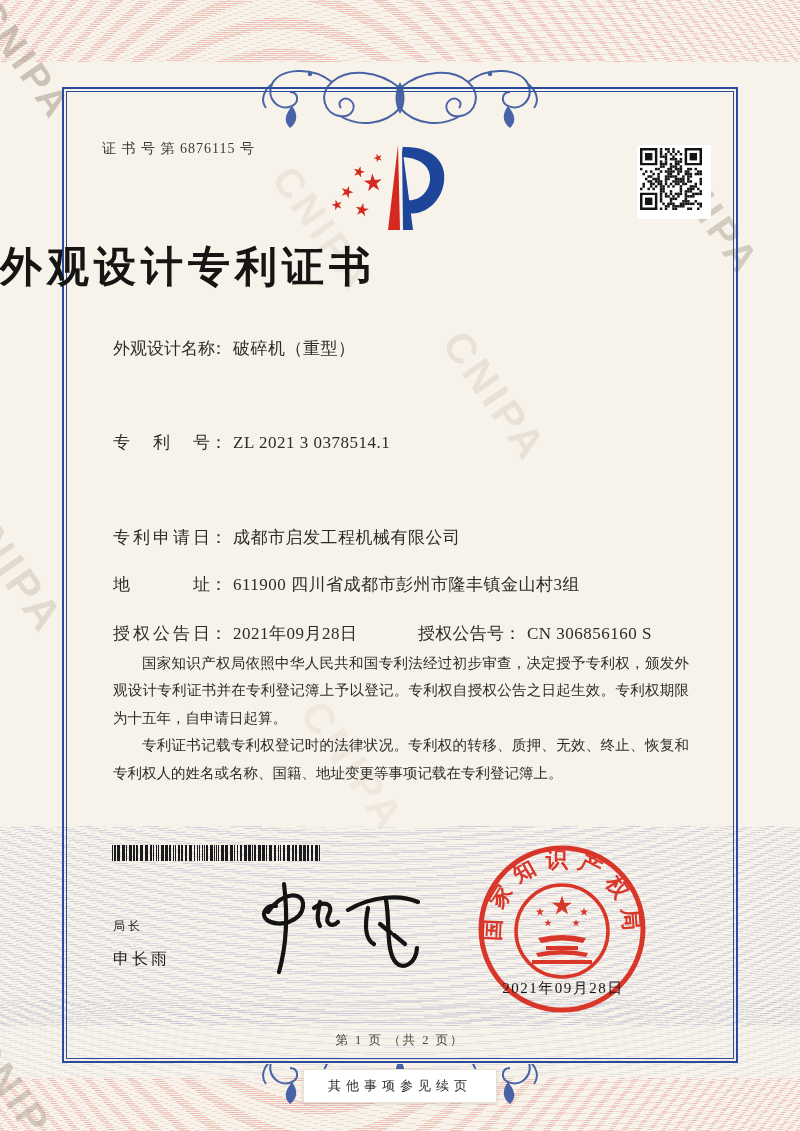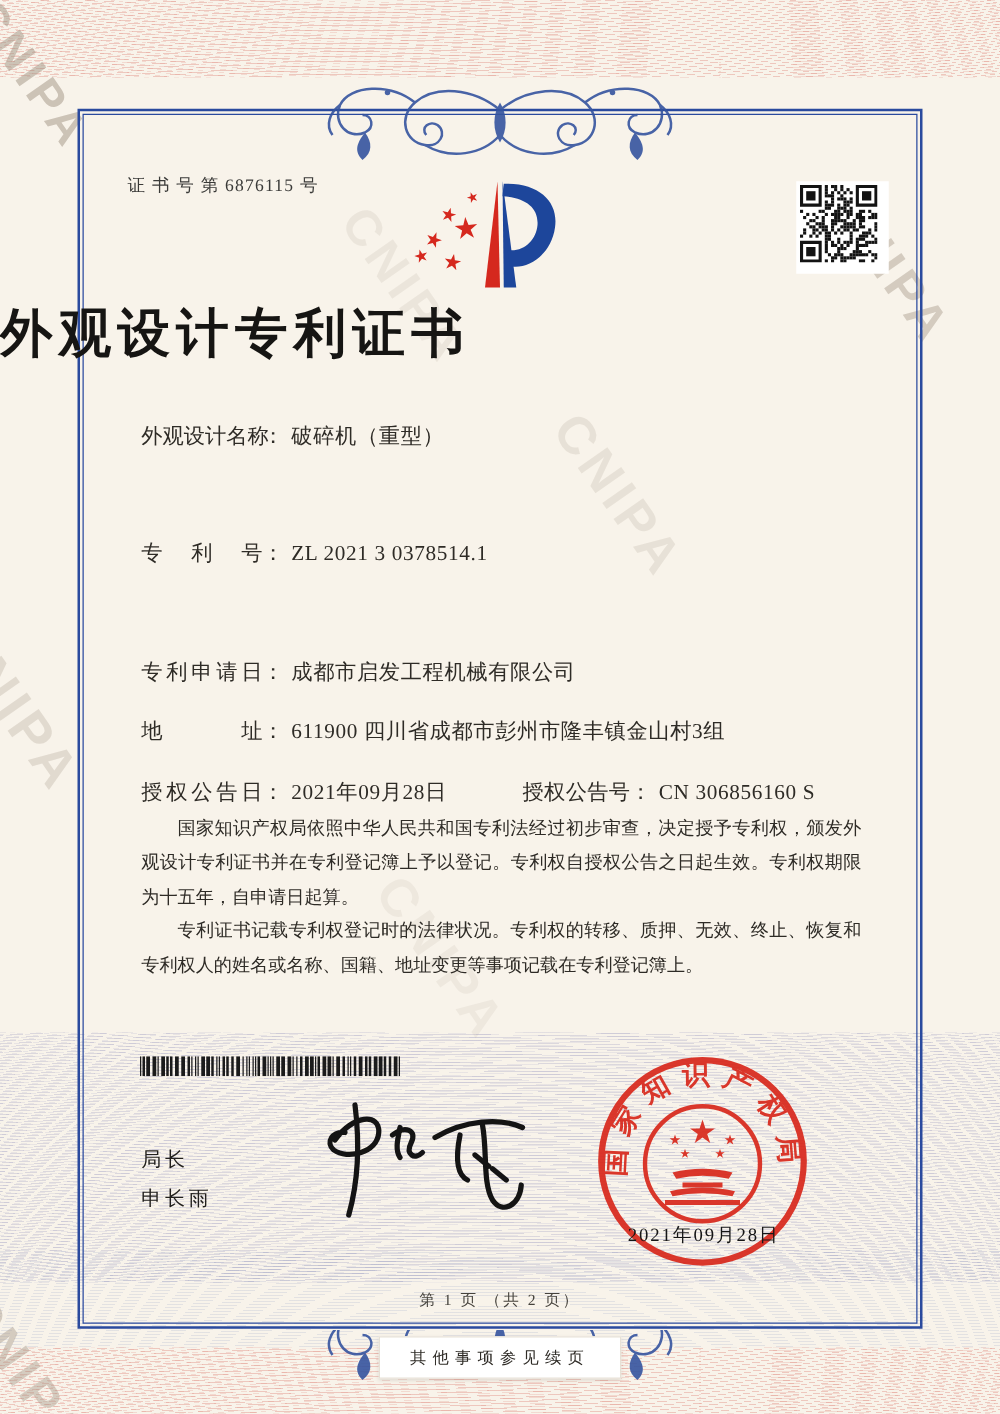--- a/index.html
+++ b/index.html
@@ -61,21 +61,21 @@
   .fvalue{letter-spacing:.5px;}
   .grant2{position:absolute;left:305px;top:0;}
 
   
   .paras{position:absolute;left:113px;top:650px;width:576px;z-index:3;
     font-size:14.5px;line-height:27.4px;text-align:justify;color:#2e2b26;}
   .paras p{margin:0;text-indent:2em;}
 
   
   .barcode{position:absolute;left:112px;top:845px;z-index:3;}
-  .signer-title{position:absolute;left:113px;top:918px;font-size:16px;letter-spacing:3px;
+  .signer-title{position:absolute;left:113px;top:918px;font-size:12px;letter-spacing:3px;
     font-family:"Liberation Sans","DejaVu Sans",sans-serif;color:#22201d;z-index:3;}
   .signer-name{position:absolute;left:113px;top:949px;font-size:16px;letter-spacing:3px;
     font-family:"Liberation Sans","DejaVu Sans",sans-serif;color:#22201d;z-index:3;}
   .signature{position:absolute;left:224px;top:878px;z-index:3;}
 
   
   .seal{position:absolute;left:452px;top:820px;z-index:3;}
   .seal-date{position:absolute;left:488px;top:979px;width:150px;text-align:center;
     font-size:15px;letter-spacing:1.5px;color:#161616;z-index:4;}
 

